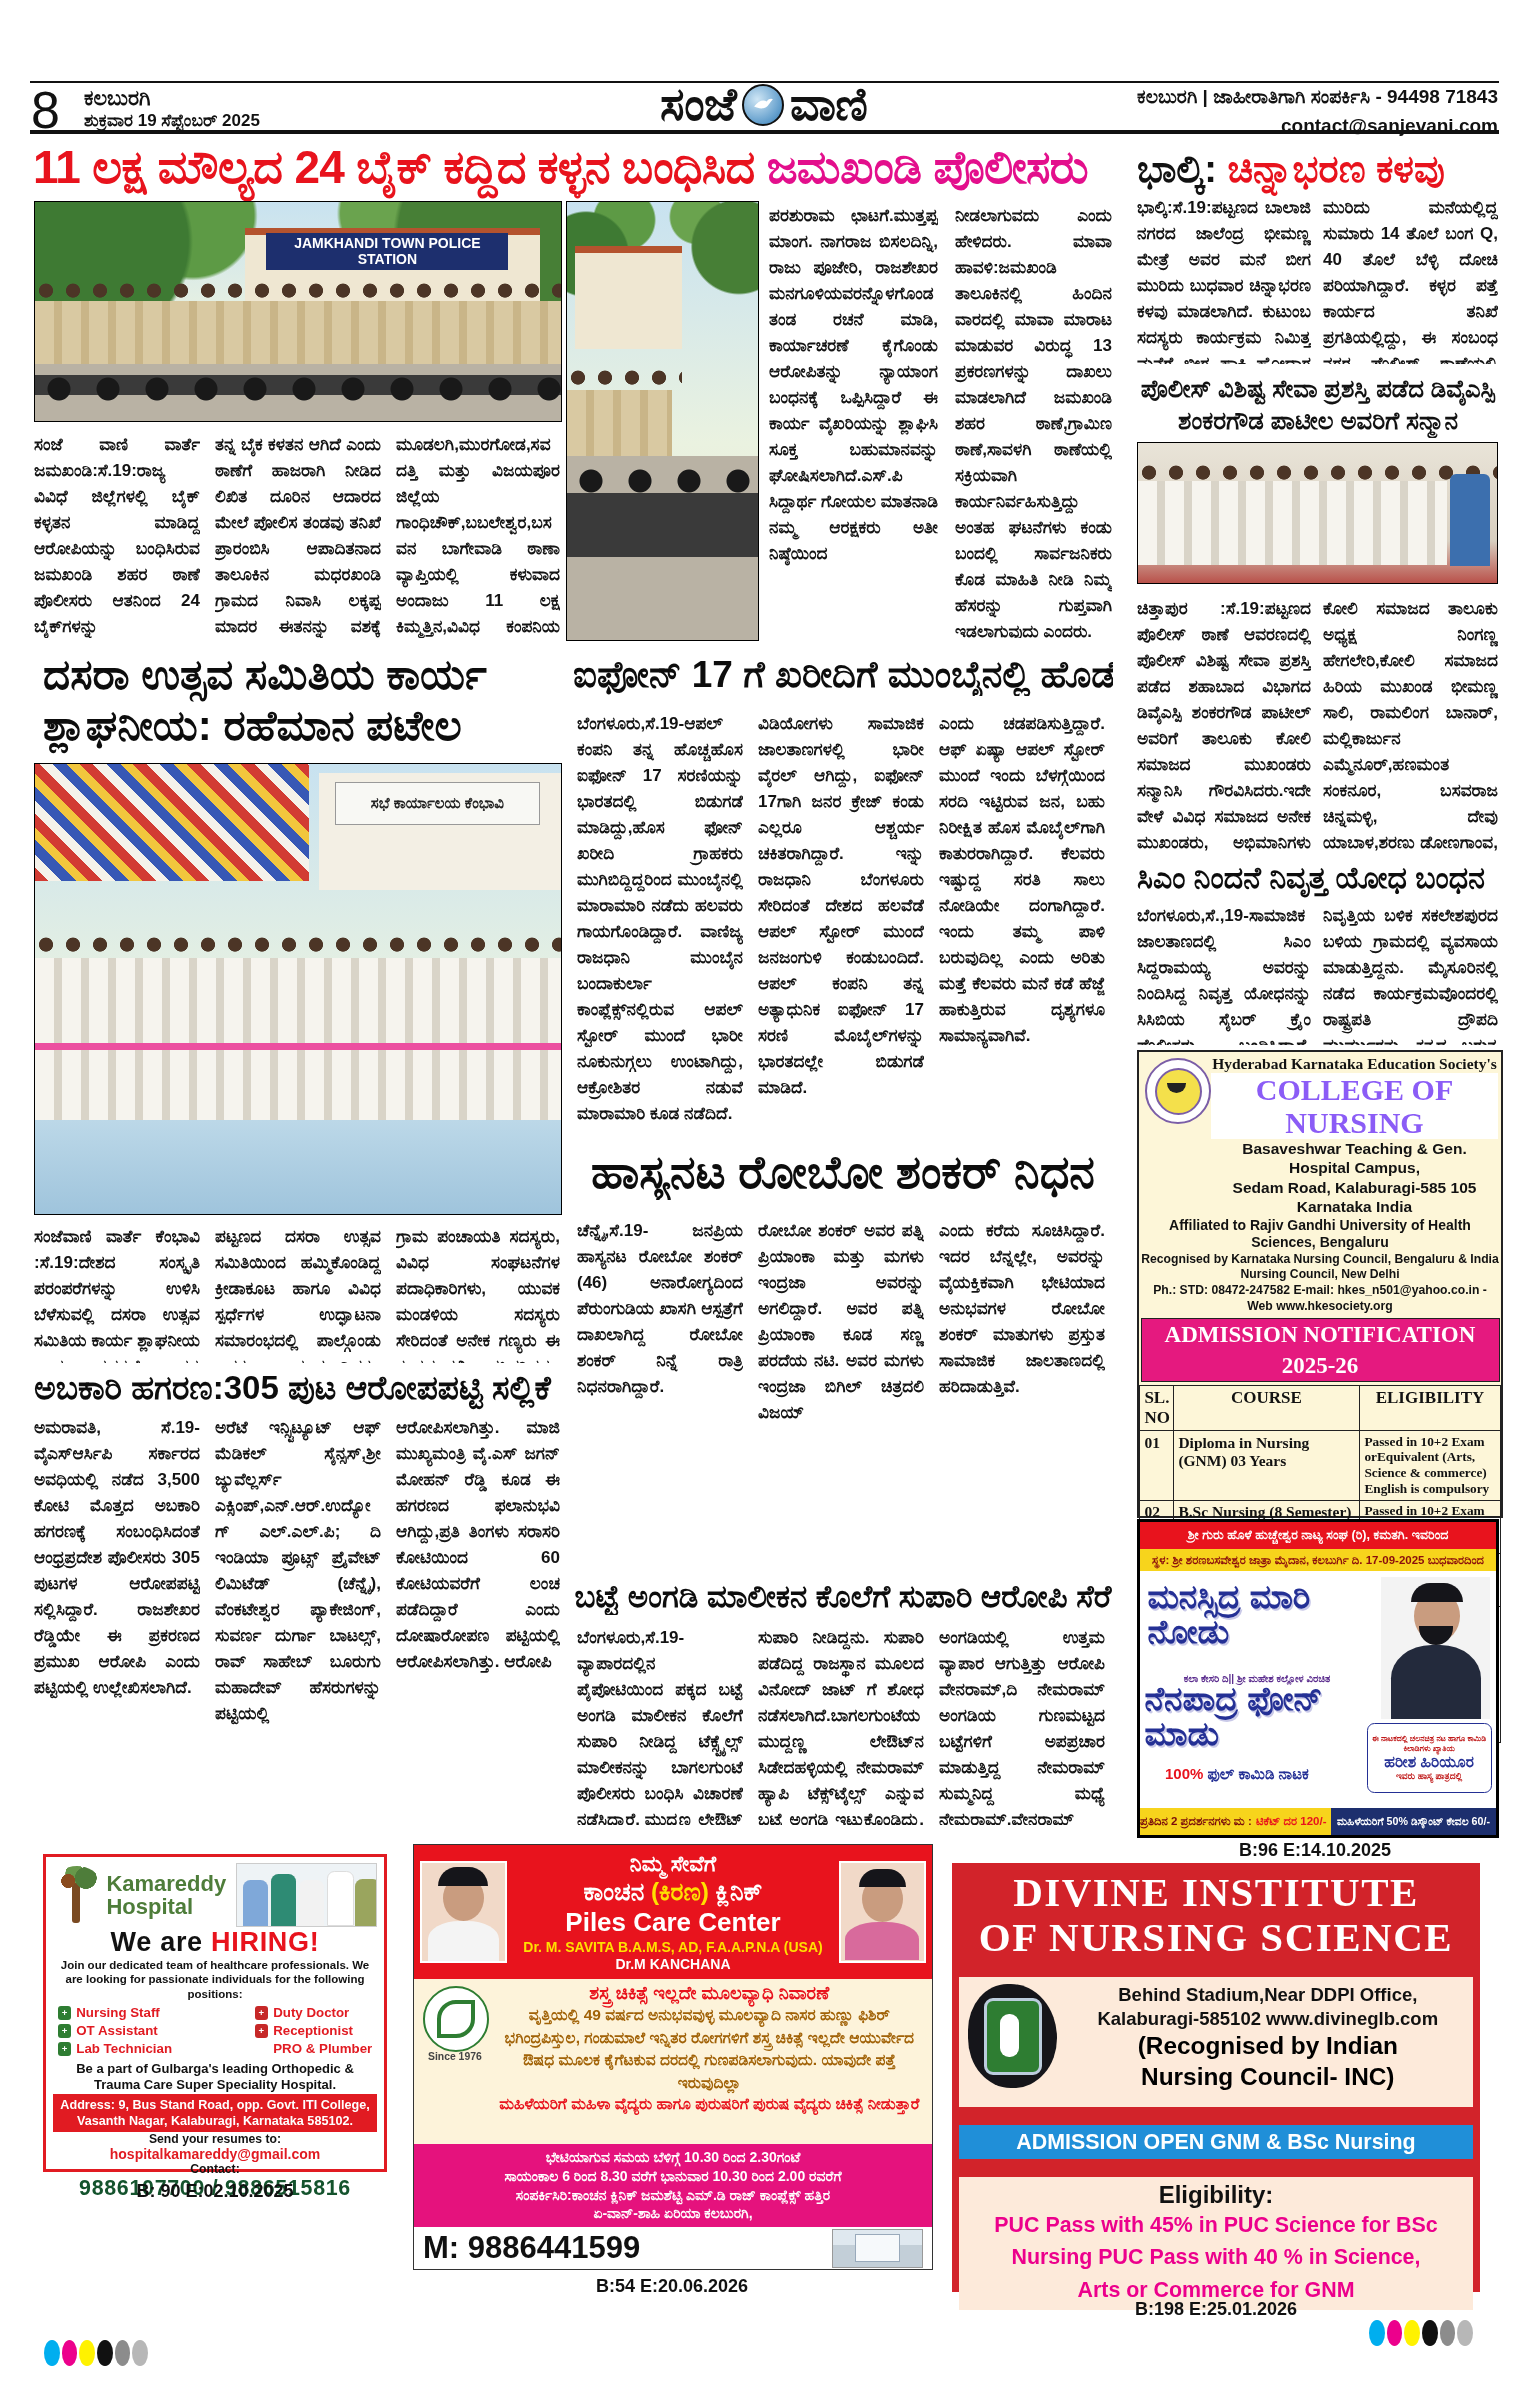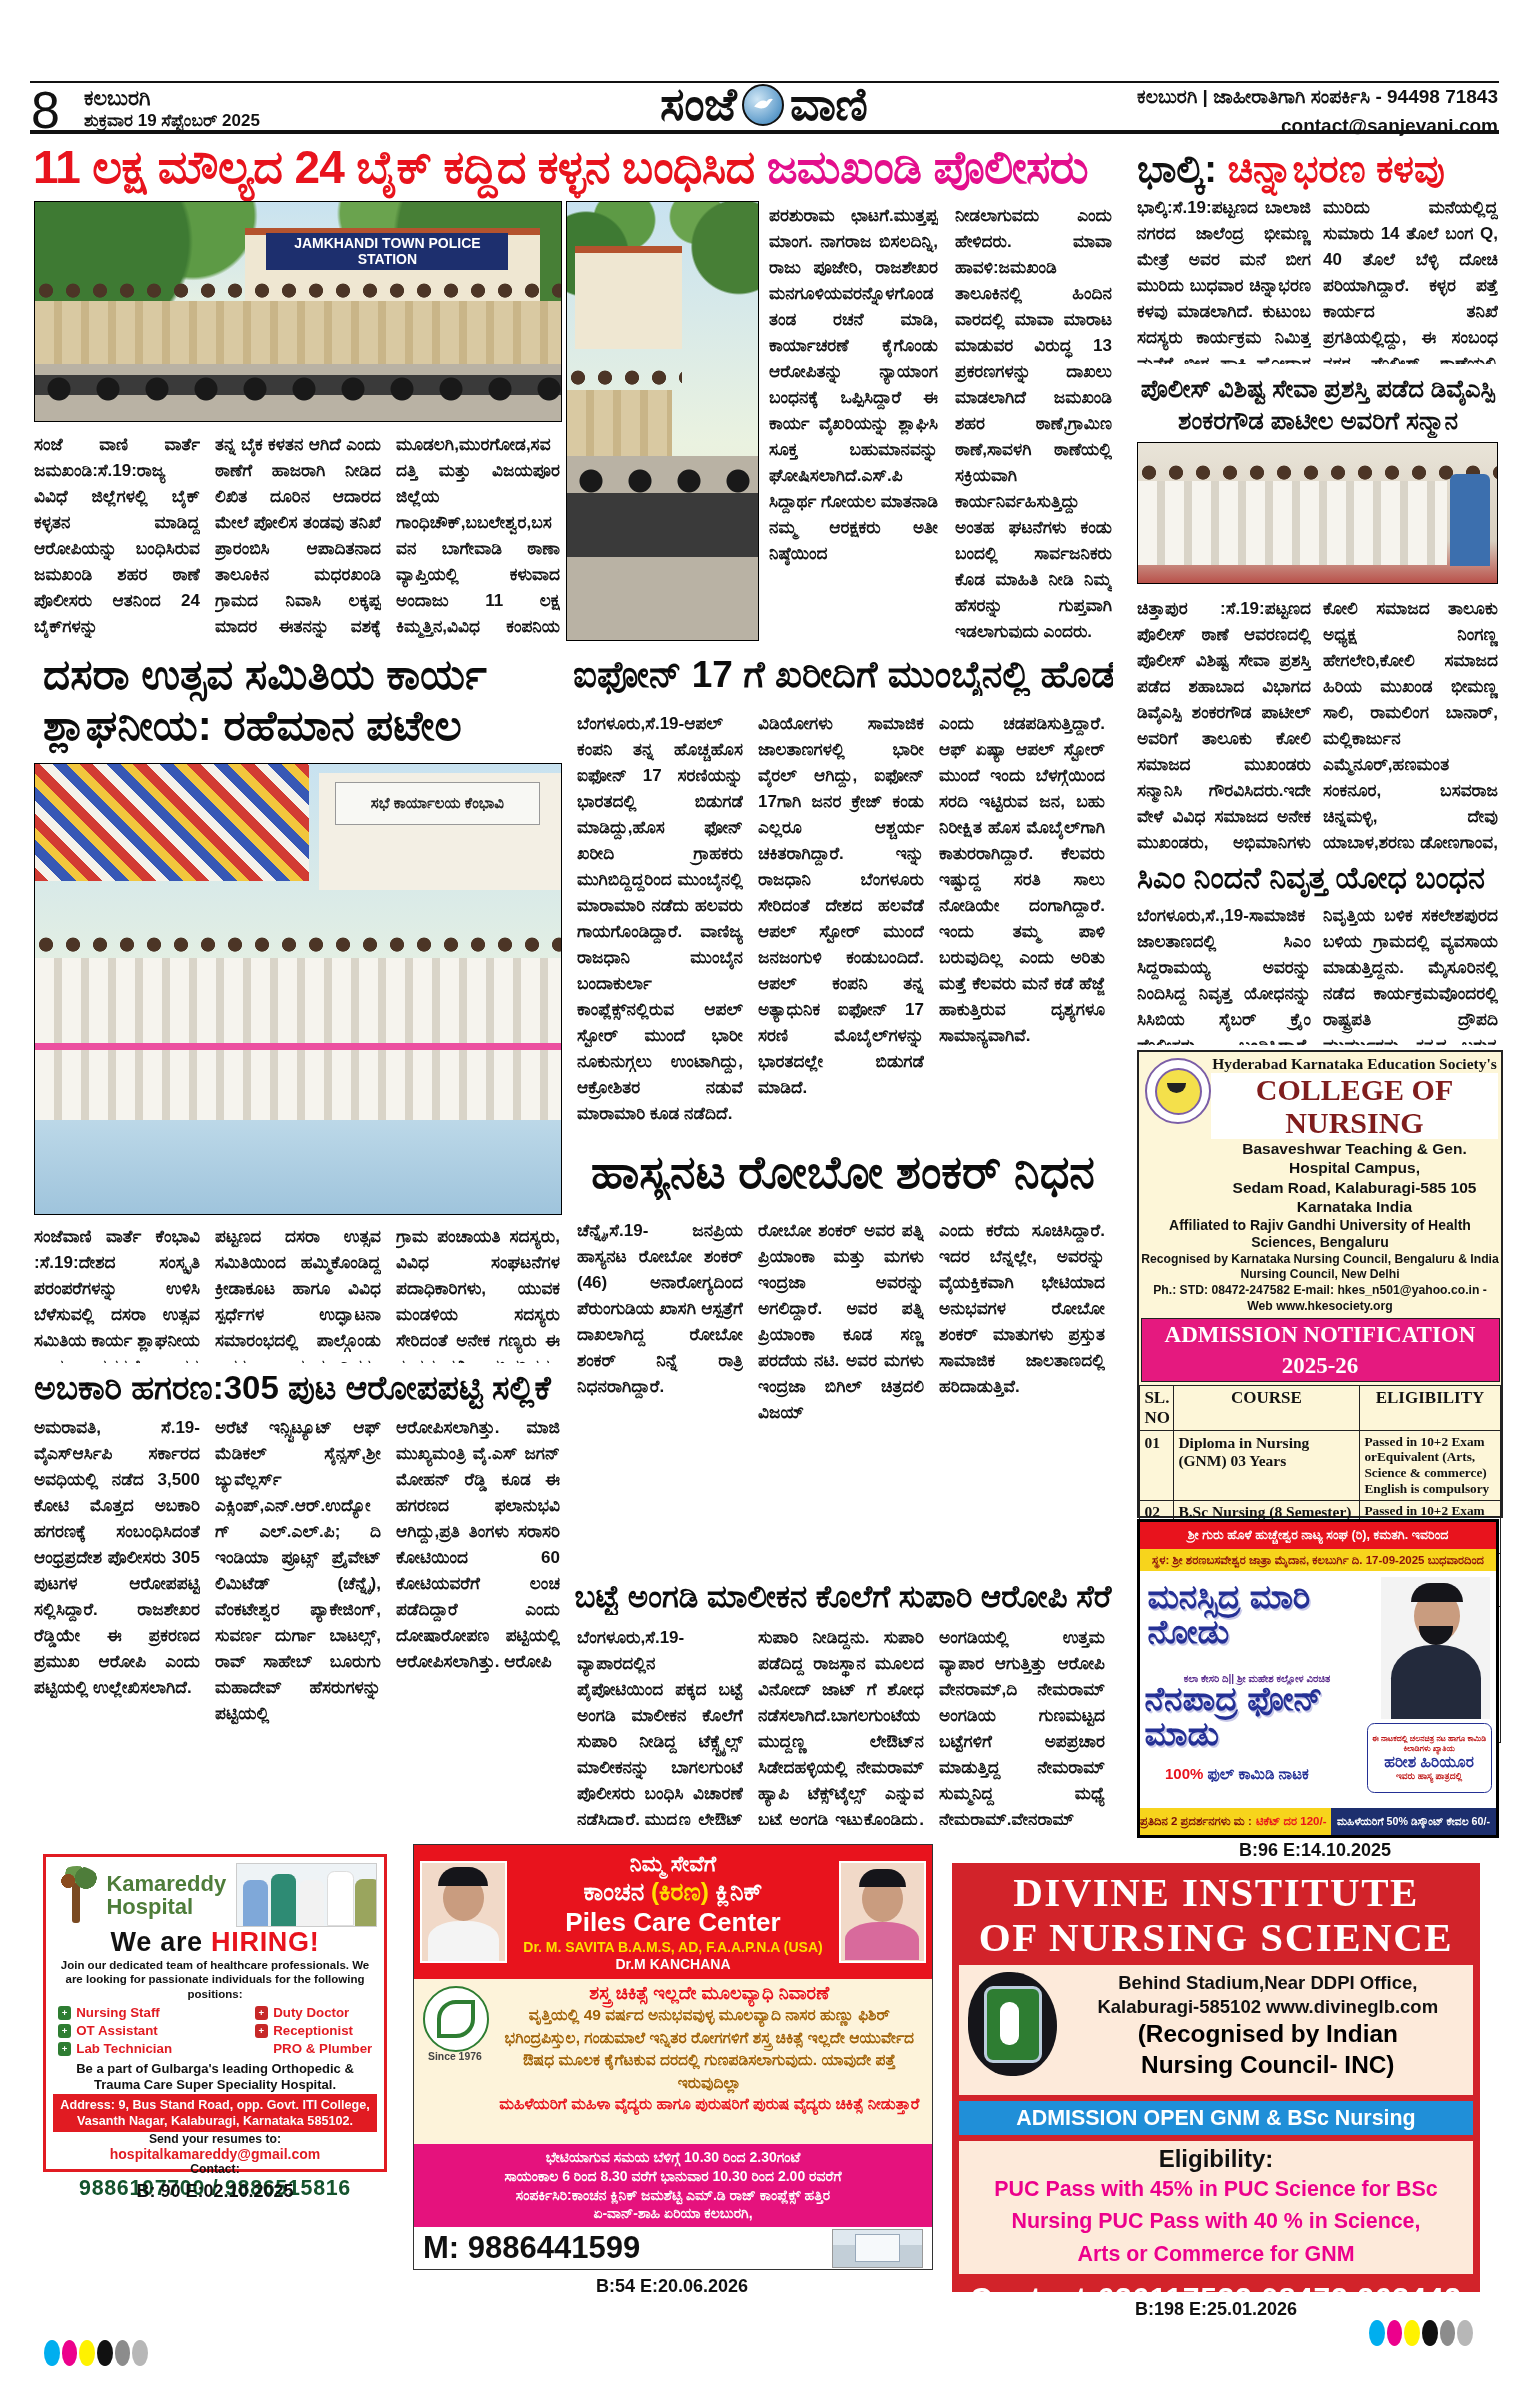--- a/index.html
+++ b/index.html
@@ -47,21 +47,21 @@
                      linear-gradient(180deg,transparent 0 20%,#3a3a3a 20% 55%,transparent 55%);
     background-size:49px 100%,100% 100%;background-repeat:repeat-x,no-repeat;}
   .ribbon{height:6.7px;background:#ec4fa0;left:0;right:0;}
   .ground-blue{background:linear-gradient(180deg,#bcd8e8,#9fc4dc);}
   .canopy{background:repeating-linear-gradient(45deg,#d23b33 0 9.6px,#f5f2ea 9.6px 19px,#3758b5 19px 29px,#f2c63d 29px 38px);}
   
   .adcode{position:absolute;font-size:18px;font-weight:800;text-align:center;color:#111;}
   
   .nursing{position:absolute;border:2.2px solid #222;background:#fdf6d8;}
   .n-soc{font-family:"Liberation Serif",serif;font-size:15.5px;font-weight:700;text-align:center;}
-  .n-name{font-family:"Liberation Serif",serif;font-size:30px;font-weight:800;color:#7f1d1d;text-align:center;background:#fff;line-height:1.1;}
+  .n-name{font-family:"Liberation Serif",serif;font-size:30px;font-weight:800;color:#8b5cf6;text-align:center;background:#fff;line-height:1.1;}
   .n-line{font-size:15.5px;font-weight:800;text-align:center;line-height:1.25;}
   .n-small{font-size:12.2px;font-weight:800;text-align:center;line-height:1.3;}
   .n-band{background:#e5197f;color:#fff;font-family:"Liberation Serif",serif;font-size:23px;font-weight:800;
           text-align:center;line-height:31px;border:1.5px solid #222;}
   .n-tbl{width:100%;border-collapse:collapse;table-layout:fixed;}
   .n-tbl th,.n-tbl td{border:1.5px solid #222;font-family:"Liberation Serif",serif;vertical-align:top;padding:2.2px 4.4px;overflow:hidden;}
   .n-tbl th{font-size:17px;font-weight:800;text-align:center;}
   .n-course{font-size:15.5px;font-weight:700;line-height:1.2;}
   .n-elig{font-size:13.3px;font-weight:700;line-height:1.2;}
   .n-from{color:#d01f26;font-family:"Liberation Serif",serif;font-size:18.5px;font-weight:800;text-align:center;line-height:1.15;}
@@ -132,21 +132,21 @@
   .pi-logo{position:absolute;left:9px;top:7.4px;width:62px;height:62px;border-radius:50%;background:#fff;border:2.2px solid #2e7d32;
            display:flex;align-items:center;justify-content:center;}
   .pi-logo i{width:30px;height:30px;border:4.4px solid #2e7d32;border-radius:50% 0 50% 0;display:block;}
   .pi-since{position:absolute;left:7.4px;top:72px;width:67px;text-align:center;font-size:10.4px;font-weight:700;color:#444;}
   .pi-pink{background:#e5127d;color:#fff;text-align:center;font-size:14px;font-weight:800;line-height:1.35;padding:3.7px 3px;}
   .pi-m{display:flex;align-items:center;justify-content:space-between;padding:1.5px 9px;background:#fff;}
   .pi-mno{font-size:31px;font-weight:800;color:#111;}
   .pi-bldg{width:89px;height:37px;background:linear-gradient(180deg,#dfe8ef 0 40%,#c3cfd8 40% 100%);border:0.7px solid #999;position:relative;}
   .pi-bldg:before{content:"";position:absolute;inset:4.4px 22px 4.4px 22px;background:#f6f9fb;border:0.7px solid #9ab;}
   
-  .divine{position:absolute;background:#d2232a;padding:7.4px;box-sizing:border-box;display:flex;flex-direction:column;gap:6px;}
+  .divine{position:absolute;background:#d2232a;padding:7.4px;box-sizing:border-box;display:flex;flex-direction:column;gap:18px;}
   .dv-title{font-family:"Liberation Serif",serif;color:#fff;font-weight:800;font-size:41px;line-height:1.08;text-align:center;letter-spacing:1.5px;}
   .dv-panel{background:#fdeada;position:relative;padding:6px 7.4px 6px 111px;}
   .dv-addr{font-size:18.5px;font-weight:800;text-align:center;line-height:1.3;color:#111;}
   .dv-recog{font-size:24.4px;font-weight:800;text-align:center;line-height:1.25;color:#000000;}
   .dv-blue{background:#208fd8;color:#fff;font-size:21.4px;font-weight:800;text-align:center;line-height:34px;}
   .dv-elig-label{font-size:24px;font-weight:800;text-align:center;color:#111;}
   .dv-elig{font-size:21.4px;font-weight:800;text-align:center;color:#ec008c;line-height:1.5;}
   .dv-contact{color:#fff;font-size:30px;font-weight:800;text-align:center;line-height:1.2;letter-spacing:0.7px;}
   .dv-logo{position:absolute;left:9px;top:7.4px;width:89px;height:104px;background:#15151a;border-radius:46% 54% 50% 50%;display:flex;align-items:center;justify-content:center;}
   .dv-logo i{width:52px;height:71px;background:#2e7d32;border-radius:9px;border:3px solid #bcd;display:block;position:relative;}

